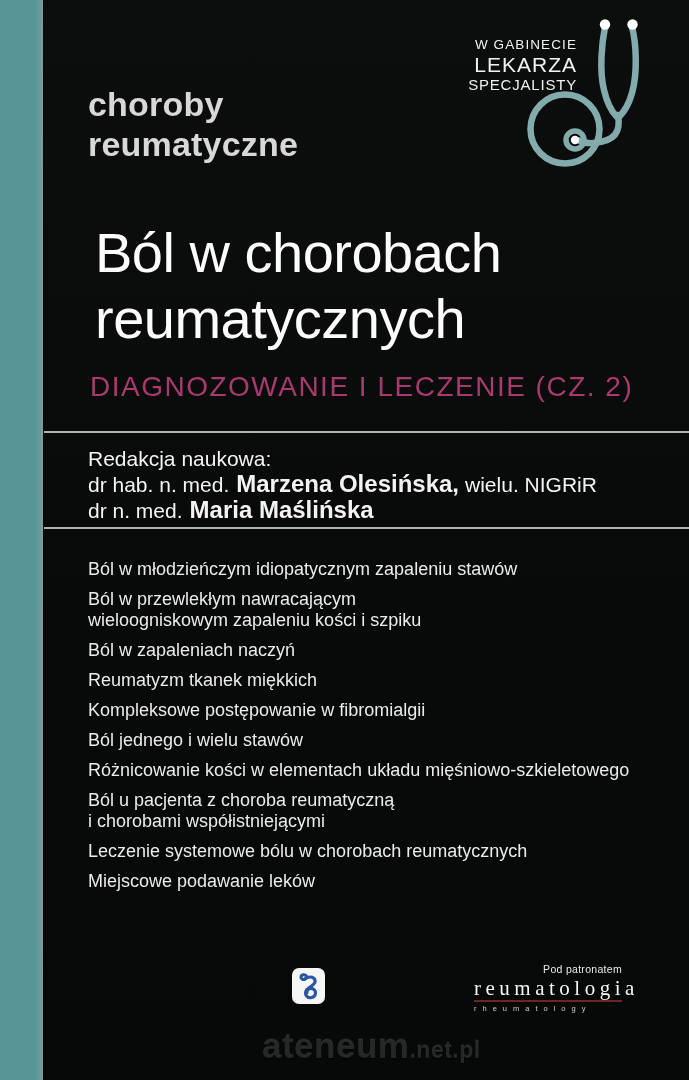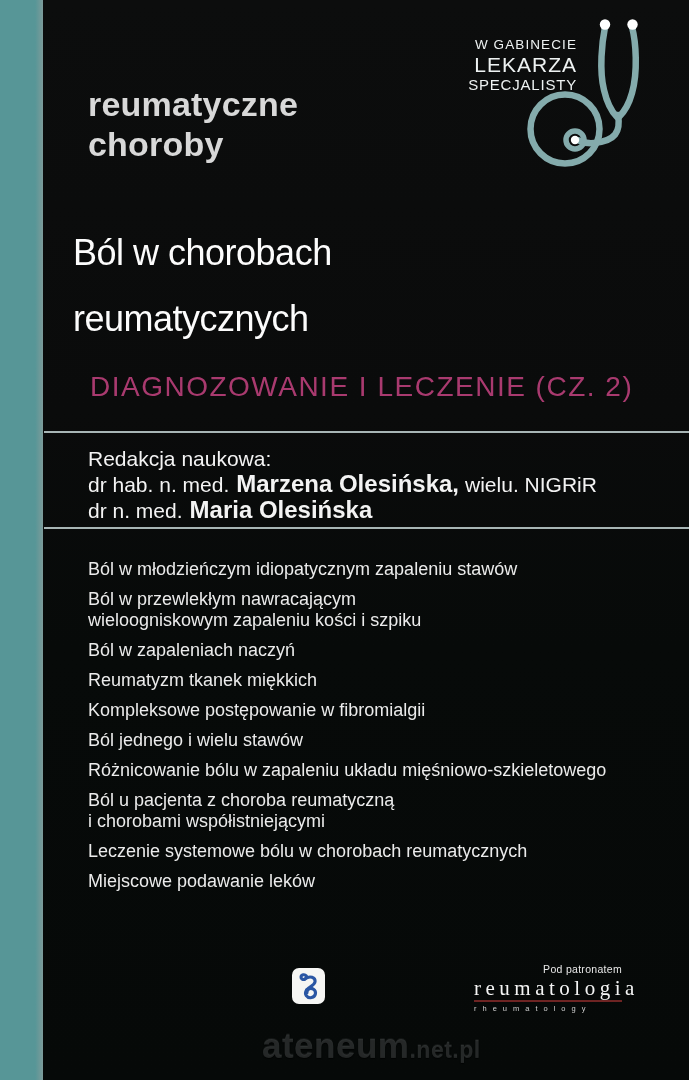--- a/index.html
+++ b/index.html
@@ -24,22 +24,22 @@
   
   .brand-text{
     position:absolute;right:112px;top:37px;text-align:right;color:#eef2f2;font-weight:300;
   }
   .brand-text .b1{font-size:13.5px;letter-spacing:1.1px;line-height:16px;}
   .brand-text .b2{font-size:21px;letter-spacing:1px;line-height:23px;}
   .brand-text .b3{font-size:15px;letter-spacing:0.8px;line-height:18px;}
   .steth{position:absolute;left:520px;top:10px;}
   
   .title{
-    position:absolute;left:73px;top:220px;
-    color:#fcfcfc;font-weight:400;font-size:36px;line-height:66px;letter-spacing:-0.5px;
+    position:absolute;left:95px;top:220px;
+    color:#fcfcfc;font-weight:400;font-size:56px;line-height:66px;letter-spacing:-0.5px;
   }
   .subtitle{
     position:absolute;left:90px;top:371px;
     font-size:28px;letter-spacing:1.5px;color:#a93a6f;font-weight:400;
   }
   
   .rule{position:absolute;left:44px;right:0;height:2px;background:#cfe0e0;opacity:.8;}
   .rule.r1{top:431px;}
   .rule.r2{top:527px;}
   
@@ -86,22 +86,22 @@
   .watermark .wm-suffix{font-size:23px;letter-spacing:0.5px;}
 </style>
 </head>
 <body>
 
 <div class="page">
 
   <div class="spine"></div>
 
   <div class="series">
+    <div>choroby</div>
     <div>reumatyczne</div>
-    <div>choroby</div>
   </div>
 
   <div class="brand-text">
     <div class="b1">W GABINECIE</div>
     <div class="b2">LEKARZA</div>
     <div class="b3">SPECJALISTY</div>
   </div>
 
   <svg class="steth" width="152" height="160" viewBox="0 0 152 160">
     <g fill="none" stroke="#84abac" stroke-width="6.5" stroke-linecap="round">
@@ -122,32 +122,32 @@
   </div>
 
   <div class="subtitle">DIAGNOZOWANIE I LECZENIE (CZ. 2)</div>
 
   <div class="rule r1"></div>
   <div class="rule r2"></div>
 
   <div class="editors">
     <div>Redakcja naukowa:</div>
     <div><span class="prefix">dr hab. n. med.</span><span class="name">Marzena Olesińska,</span><span class="suffix">wielu. NIGRiR</span></div>
-    <div><span class="prefix">dr n. med.</span><span class="name last">Maria Olesińska</span></div>
+    <div><span class="prefix">dr n. med.</span><span class="name last">Maria Maślińska</span></div>
   </div>
 
   <div class="topics">
       <div class="topic">Ból w młodzieńczym idiopatycznym zapaleniu stawów</div>
       <div class="topic">Ból w przewlekłym nawracającym
 wieloogniskowym zapaleniu kości i szpiku</div>
       <div class="topic">Ból w zapaleniach naczyń</div>
       <div class="topic">Reumatyzm tkanek miękkich</div>
       <div class="topic">Kompleksowe postępowanie w fibromialgii</div>
       <div class="topic">Ból jednego i wielu stawów</div>
-      <div class="topic">Różnicowanie bólu w zapaleniu układu mięśniowo-szkieletowego</div>
+      <div class="topic">Różnicowanie kości w elementach układu mięśniowo-szkieletowego</div>
       <div class="topic">Ból u pacjenta z choroba reumatyczną
 i chorobami współistniejącymi</div>
       <div class="topic">Leczenie systemowe bólu w chorobach reumatycznych</div>
       <div class="topic">Miejscowe podawanie leków</div>
     </div>
 
   <div class="pzwl">
     <div class="pzwl-box">
       <svg width="26" height="30" viewBox="0 0 30 34">
         <g fill="none" stroke="#2a56a4" stroke-width="3.6" stroke-linecap="round">

